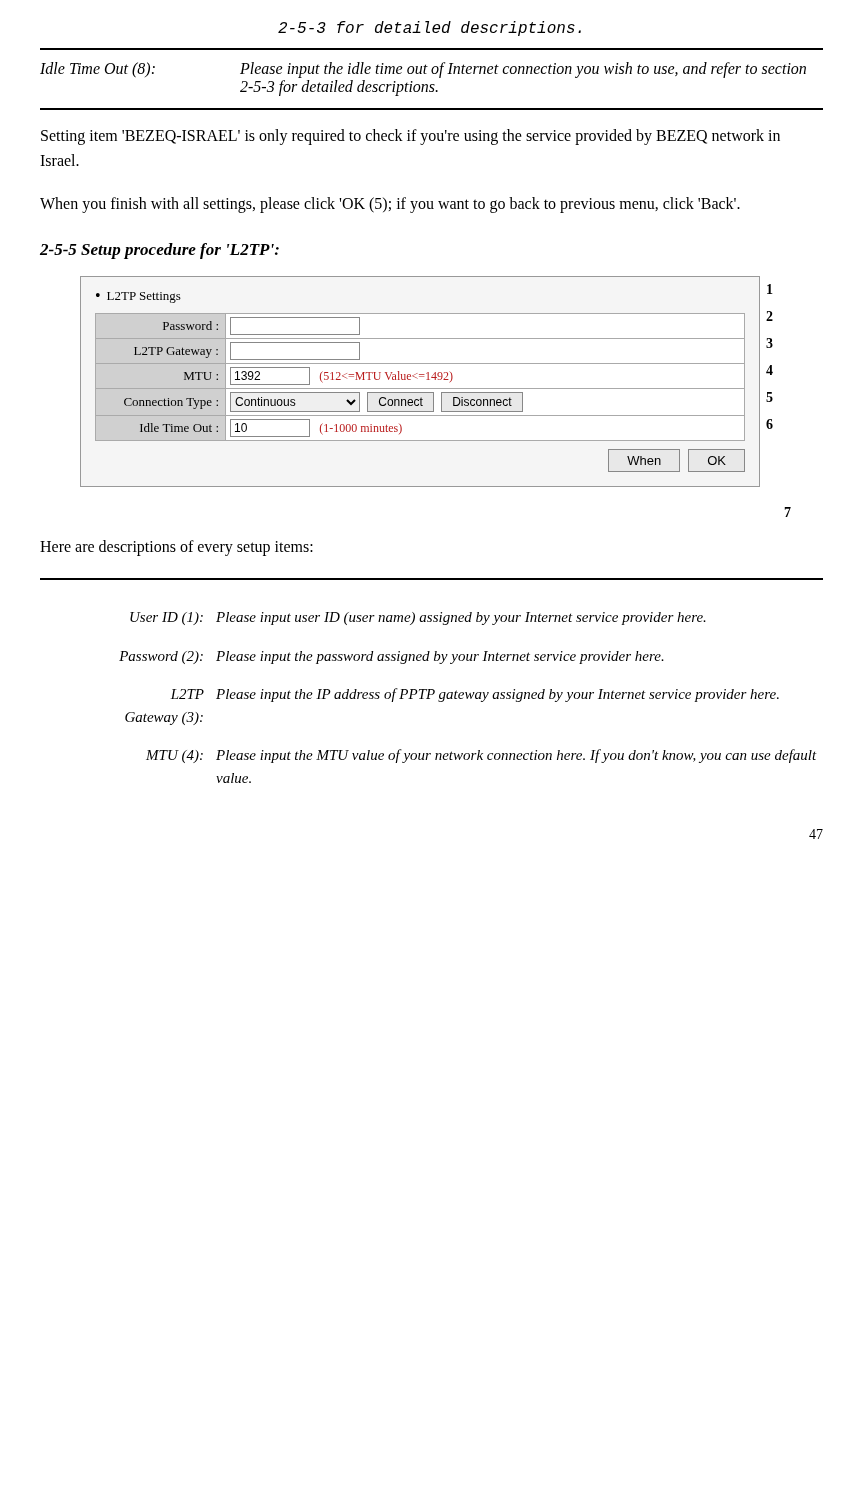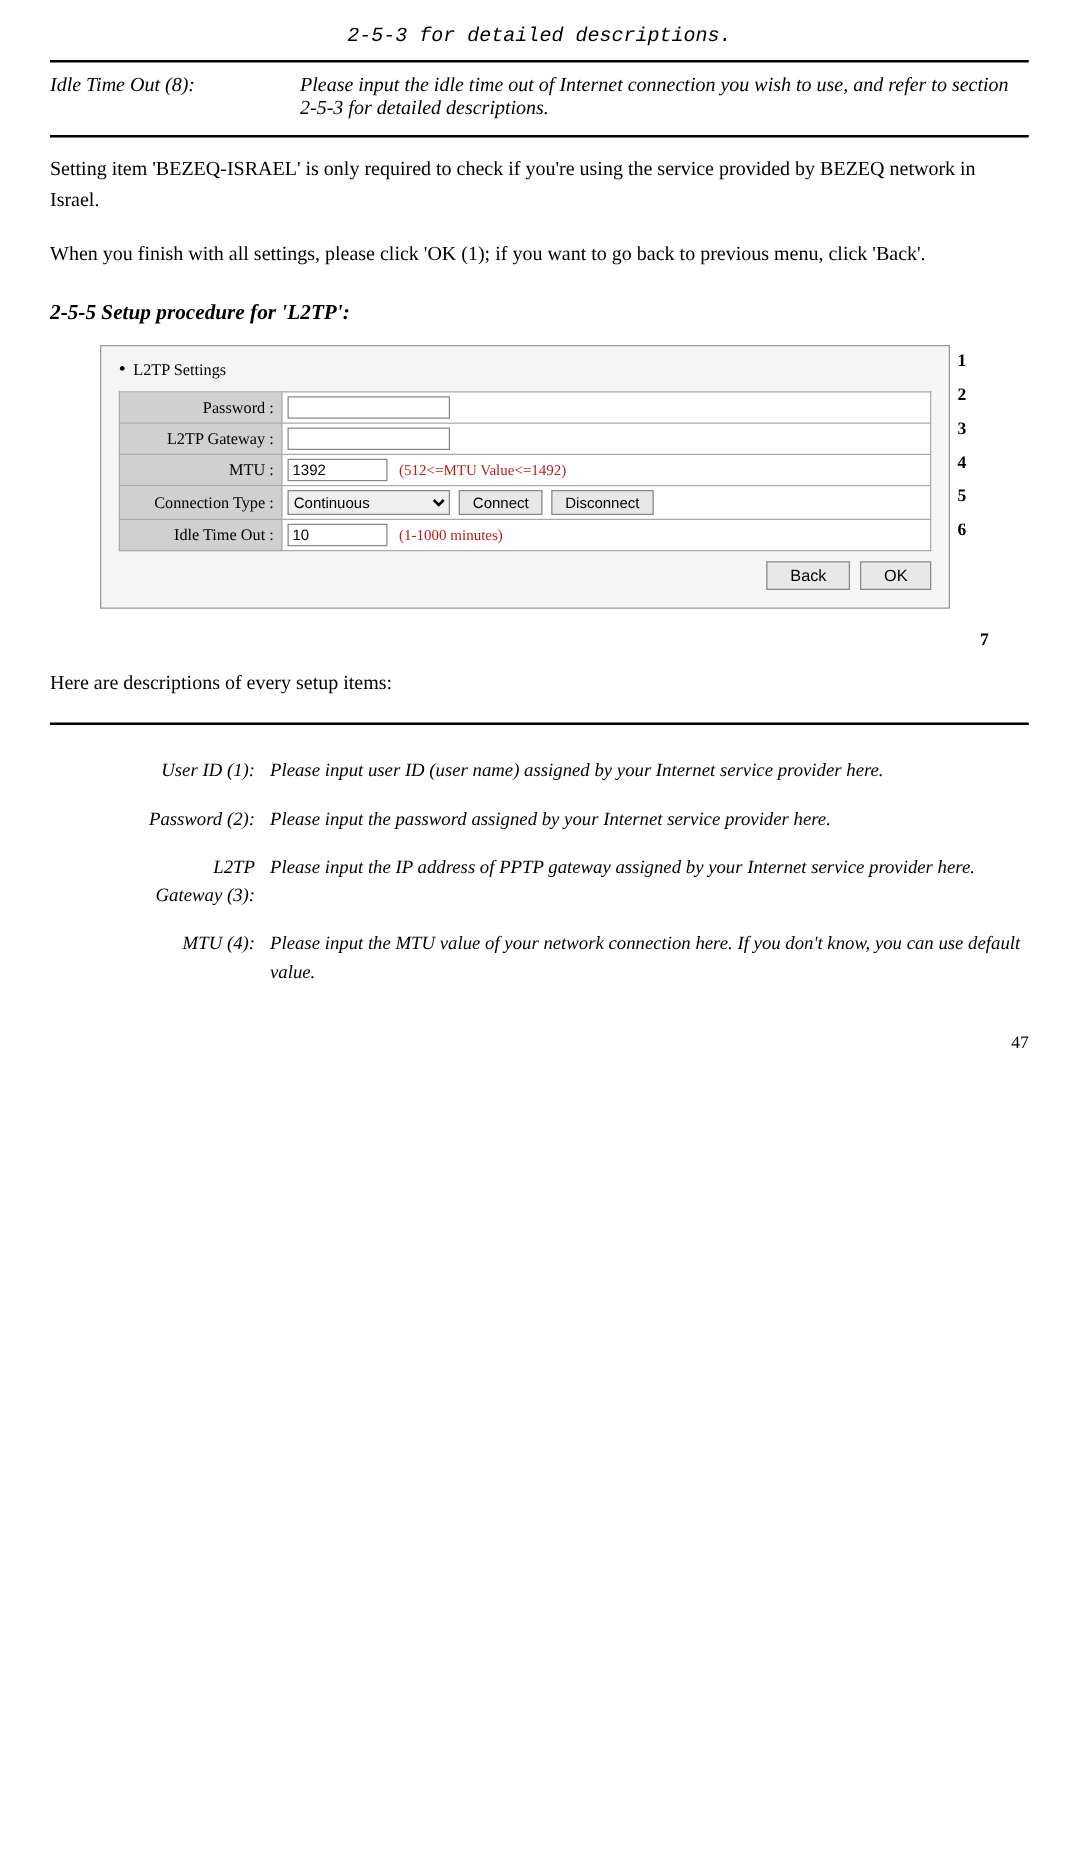--- a/index.html
+++ b/index.html
@@ -191,21 +191,21 @@
 <div class="intro-row" style="margin-top:10px; padding-bottom:12px; border-bottom:2px solid #000;">
   <div class="intro-label">Idle Time Out (8):</div>
   <div class="intro-text">Please input the idle time out of Internet connection you wish to use, and refer to section 2-5-3 for detailed descriptions.</div>
 </div>
 
 <div class="paragraph" style="margin-top:14px;">
   <p>Setting item 'BEZEQ-ISRAEL' is only required to check if you're using the service provided by BEZEQ network in Israel.</p>
 </div>
 
 <div class="paragraph">
-  <p>When you finish with all settings, please click 'OK (1); if you want to go back to previous menu, click 'Back'.</p>
+  <p>When you finish with all settings, please click 'OK (5); if you want to go back to previous menu, click 'Back'.</p>
 </div>
 
 <div class="section-heading">2-5-5 Setup procedure for 'L2TP':</div>
 
 <div class="panel-with-numbers">
   <div class="settings-panel">
     <div class="panel-title">
       <span class="bullet">•</span>
       <span>L2TP Settings</span>
     </div>
@@ -251,21 +251,21 @@
         <tr>
           <td class="label-cell">Idle Time Out :</td>
           <td class="value-cell">
             <input type="text" value="10" style="width: 80px;">
             <span class="hint-text">(1-1000 minutes)</span>
           </td>
         </tr>
       </tbody>
     </table>
     <div class="bottom-buttons">
-      <button class="bottom-btn">Back</button>
+      <button class="bottom-btn">When</button>
       <button class="bottom-btn">OK</button>
     </div>
   </div>
 
   <div class="numbers-side">
     <div class="num-item">1</div>
     <div class="num-item">2</div>
     <div class="num-item">3</div>
     <div class="num-item">4</div>
     <div class="num-item">5</div>

